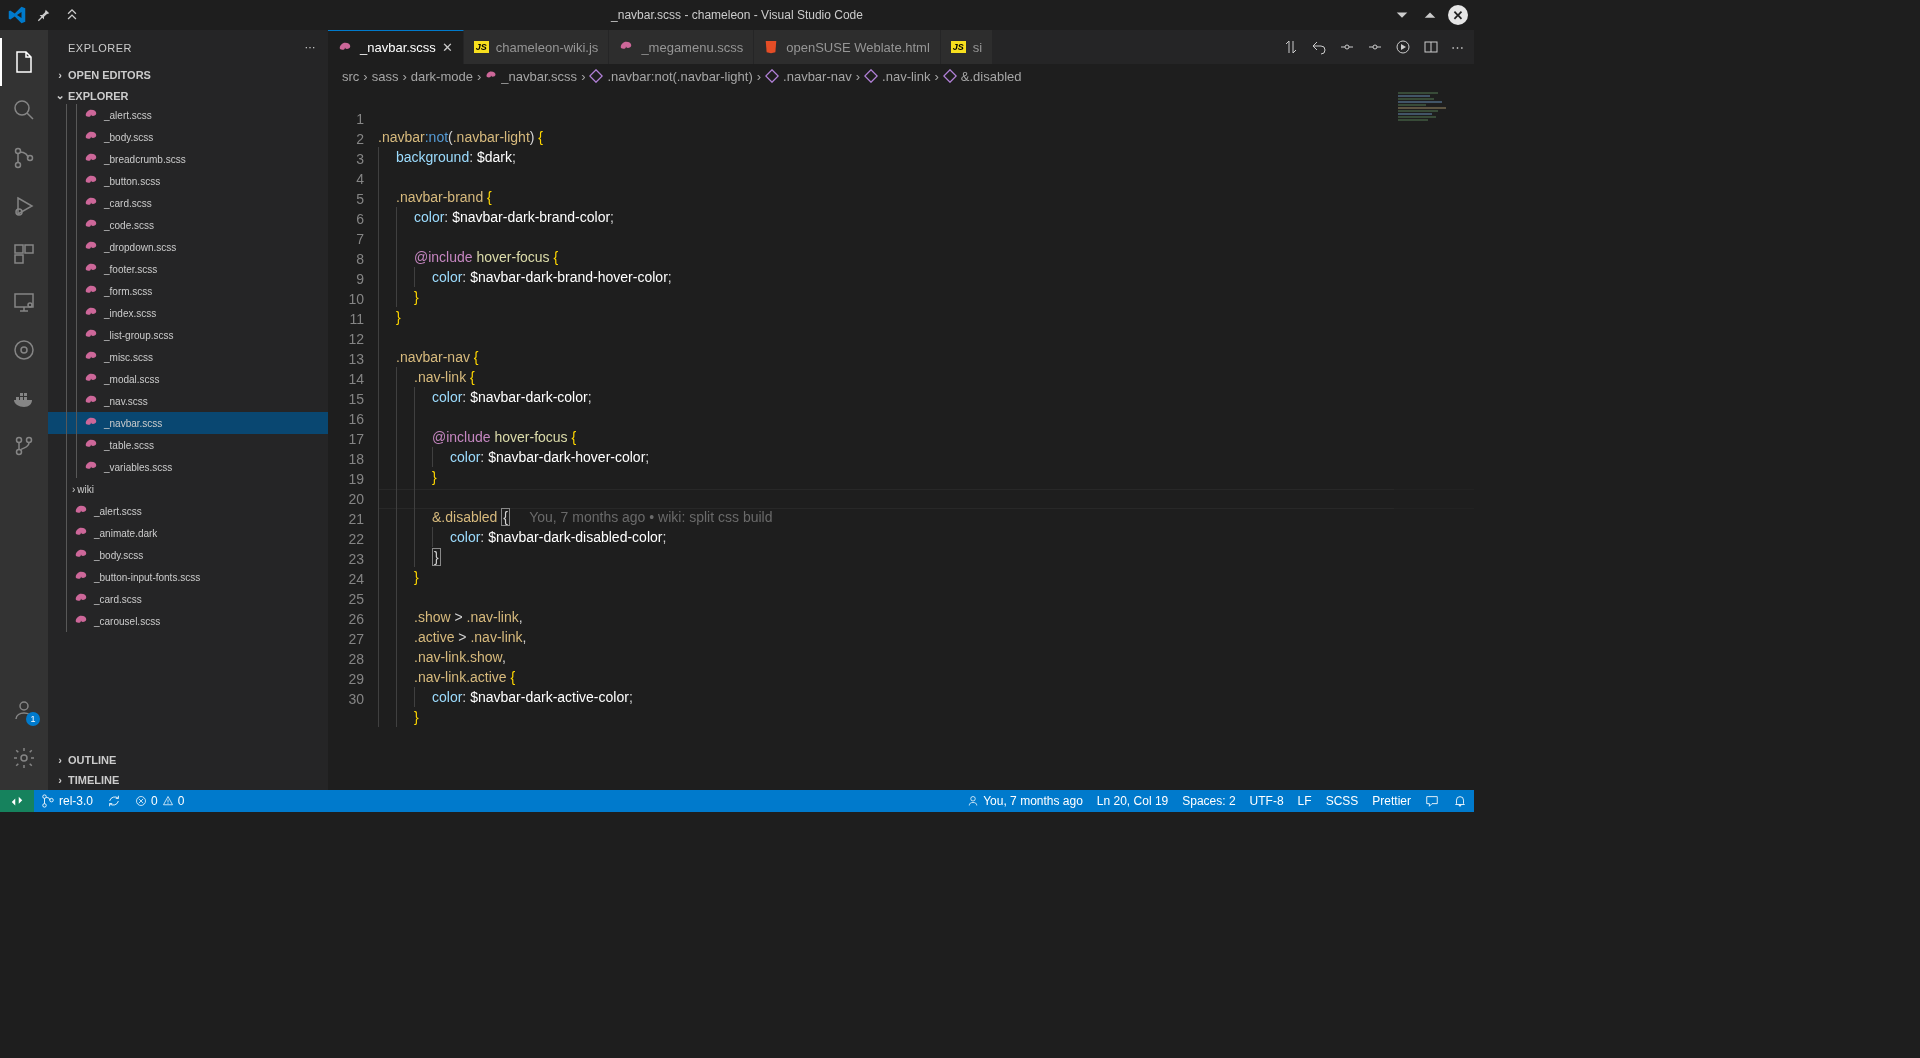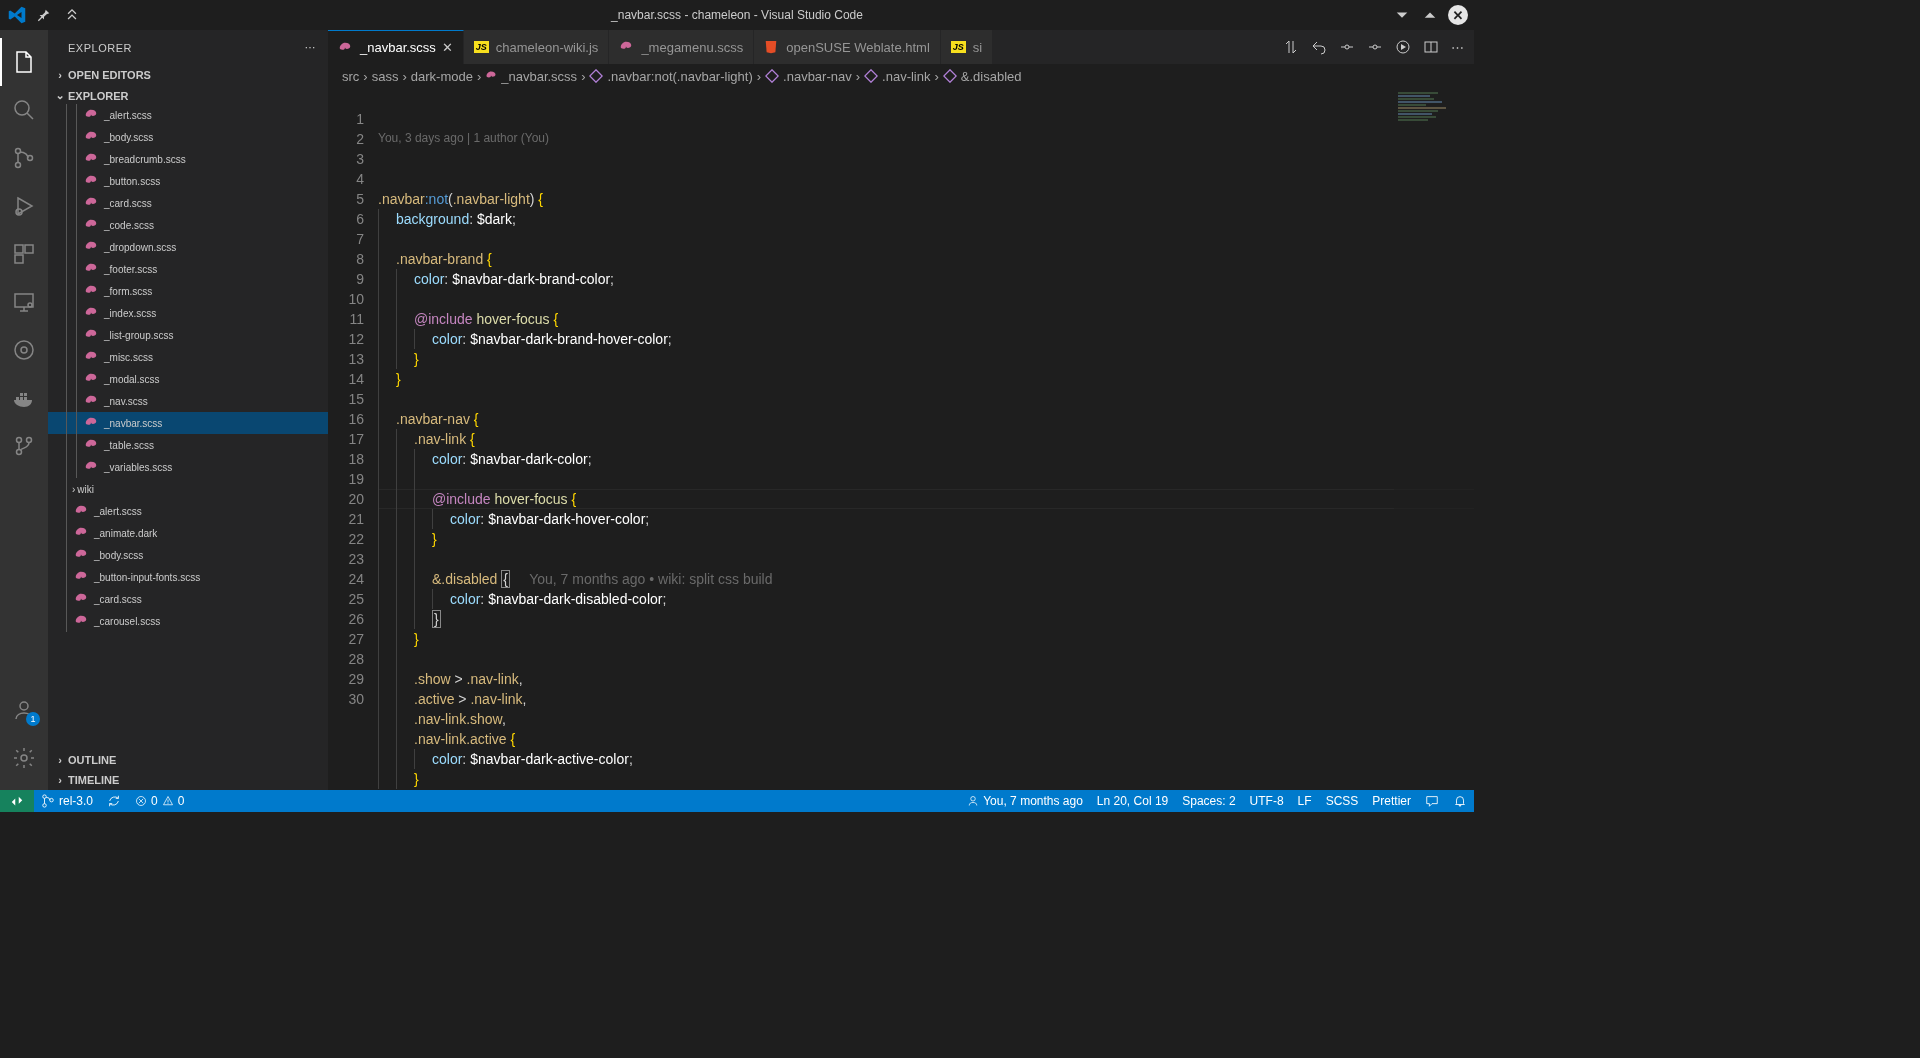--- a/index.html
+++ b/index.html
@@ -629,21 +629,20 @@
           <div>23</div>
           <div>24</div>
           <div>25</div>
           <div>26</div>
           <div>27</div>
           <div>28</div>
           <div>29</div>
           <div>30</div>
         </div>
       <div class="code" id="code">
-        <div class="blame-header">You, 3 days ago | 1 author (You)</div>
       <div class="line-highlight"></div><div class="code-line"><span style="display:inline-block;width:0px"></span><span class="t-sel">.navbar</span><span class="t-pseudo">:not</span><span class="t-punc">(</span><span class="t-sel">.navbar-light</span><span class="t-punc">) </span><span class="t-brace">{</span></div><div class="code-line"><span class="indent-guide" style="left:0px"></span><span style="display:inline-block;width:18px"></span><span class="t-prop">background</span><span class="t-punc">: </span><span class="t-var">$dark</span><span class="t-punc">;</span></div><div class="code-line"><span class="indent-guide" style="left:0px"></span><span style="display:inline-block;width:18px"></span></div><div class="code-line"><span class="indent-guide" style="left:0px"></span><span style="display:inline-block;width:18px"></span><span class="t-sel">.navbar-brand </span><span class="t-brace">{</span></div><div class="code-line"><span class="indent-guide" style="left:0px"></span><span class="indent-guide" style="left:18px"></span><span style="display:inline-block;width:36px"></span><span class="t-prop">color</span><span class="t-punc">: </span><span class="t-var">$navbar-dark-brand-color</span><span class="t-punc">;</span></div><div class="code-line"><span class="indent-guide" style="left:0px"></span><span class="indent-guide" style="left:18px"></span><span style="display:inline-block;width:36px"></span></div><div class="code-line"><span class="indent-guide" style="left:0px"></span><span class="indent-guide" style="left:18px"></span><span style="display:inline-block;width:36px"></span><span class="t-at">@include</span><span class="t-punc"> </span><span class="t-func">hover-focus</span><span class="t-punc"> </span><span class="t-brace">{</span></div><div class="code-line"><span class="indent-guide" style="left:0px"></span><span class="indent-guide" style="left:18px"></span><span class="indent-guide" style="left:36px"></span><span style="display:inline-block;width:54px"></span><span class="t-prop">color</span><span class="t-punc">: </span><span class="t-var">$navbar-dark-brand-hover-color</span><span class="t-punc">;</span></div><div class="code-line"><span class="indent-guide" style="left:0px"></span><span class="indent-guide" style="left:18px"></span><span style="display:inline-block;width:36px"></span><span class="t-brace">}</span></div><div class="code-line"><span class="indent-guide" style="left:0px"></span><span style="display:inline-block;width:18px"></span><span class="t-brace">}</span></div><div class="code-line"><span class="indent-guide" style="left:0px"></span><span style="display:inline-block;width:18px"></span></div><div class="code-line"><span class="indent-guide" style="left:0px"></span><span style="display:inline-block;width:18px"></span><span class="t-sel">.navbar-nav </span><span class="t-brace">{</span></div><div class="code-line"><span class="indent-guide" style="left:0px"></span><span class="indent-guide" style="left:18px"></span><span style="display:inline-block;width:36px"></span><span class="t-sel">.nav-link </span><span class="t-brace">{</span></div><div class="code-line"><span class="indent-guide" style="left:0px"></span><span class="indent-guide" style="left:18px"></span><span class="indent-guide" style="left:36px"></span><span style="display:inline-block;width:54px"></span><span class="t-prop">color</span><span class="t-punc">: </span><span class="t-var">$navbar-dark-color</span><span class="t-punc">;</span></div><div class="code-line"><span class="indent-guide" style="left:0px"></span><span class="indent-guide" style="left:18px"></span><span class="indent-guide" style="left:36px"></span><span style="display:inline-block;width:54px"></span></div><div class="code-line"><span class="indent-guide" style="left:0px"></span><span class="indent-guide" style="left:18px"></span><span class="indent-guide" style="left:36px"></span><span style="display:inline-block;width:54px"></span><span class="t-at">@include</span><span class="t-punc"> </span><span class="t-func">hover-focus</span><span class="t-punc"> </span><span class="t-brace">{</span></div><div class="code-line"><span class="indent-guide" style="left:0px"></span><span class="indent-guide" style="left:18px"></span><span class="indent-guide" style="left:36px"></span><span class="indent-guide" style="left:54px"></span><span style="display:inline-block;width:72px"></span><span class="t-prop">color</span><span class="t-punc">: </span><span class="t-var">$navbar-dark-hover-color</span><span class="t-punc">;</span></div><div class="code-line"><span class="indent-guide" style="left:0px"></span><span class="indent-guide" style="left:18px"></span><span class="indent-guide" style="left:36px"></span><span style="display:inline-block;width:54px"></span><span class="t-brace">}</span></div><div class="code-line"><span class="indent-guide" style="left:0px"></span><span class="indent-guide" style="left:18px"></span><span class="indent-guide" style="left:36px"></span><span style="display:inline-block;width:54px"></span></div><div class="code-line"><span class="indent-guide" style="left:0px"></span><span class="indent-guide" style="left:18px"></span><span class="indent-guide" style="left:36px"></span><span style="display:inline-block;width:54px"></span><span class="t-sel">&amp;</span><span class="t-sel">.disabled </span><span class="t-cursor-brace">{</span>     <span class="t-comment">You, 7 months ago • wiki: split css build</span></div><div class="code-line"><span class="indent-guide" style="left:0px"></span><span class="indent-guide" style="left:18px"></span><span class="indent-guide" style="left:36px"></span><span class="indent-guide" style="left:54px"></span><span style="display:inline-block;width:72px"></span><span class="t-prop">color</span><span class="t-punc">: </span><span class="t-var">$navbar-dark-disabled-color</span><span class="t-punc">;</span></div><div class="code-line"><span class="indent-guide" style="left:0px"></span><span class="indent-guide" style="left:18px"></span><span class="indent-guide" style="left:36px"></span><span style="display:inline-block;width:54px"></span><span class="t-cursor-brace">}</span></div><div class="code-line"><span class="indent-guide" style="left:0px"></span><span class="indent-guide" style="left:18px"></span><span style="display:inline-block;width:36px"></span><span class="t-brace">}</span></div><div class="code-line"><span class="indent-guide" style="left:0px"></span><span class="indent-guide" style="left:18px"></span><span style="display:inline-block;width:36px"></span></div><div class="code-line"><span class="indent-guide" style="left:0px"></span><span class="indent-guide" style="left:18px"></span><span style="display:inline-block;width:36px"></span><span class="t-sel">.show </span><span class="t-punc">&gt; </span><span class="t-sel">.nav-link</span><span class="t-punc">,</span></div><div class="code-line"><span class="indent-guide" style="left:0px"></span><span class="indent-guide" style="left:18px"></span><span style="display:inline-block;width:36px"></span><span class="t-sel">.active </span><span class="t-punc">&gt; </span><span class="t-sel">.nav-link</span><span class="t-punc">,</span></div><div class="code-line"><span class="indent-guide" style="left:0px"></span><span class="indent-guide" style="left:18px"></span><span style="display:inline-block;width:36px"></span><span class="t-sel">.nav-link</span><span class="t-sel">.show</span><span class="t-punc">,</span></div><div class="code-line"><span class="indent-guide" style="left:0px"></span><span class="indent-guide" style="left:18px"></span><span style="display:inline-block;width:36px"></span><span class="t-sel">.nav-link</span><span class="t-sel">.active </span><span class="t-brace">{</span></div><div class="code-line"><span class="indent-guide" style="left:0px"></span><span class="indent-guide" style="left:18px"></span><span class="indent-guide" style="left:36px"></span><span style="display:inline-block;width:54px"></span><span class="t-prop">color</span><span class="t-punc">: </span><span class="t-var">$navbar-dark-active-color</span><span class="t-punc">;</span></div><div class="code-line"><span class="indent-guide" style="left:0px"></span><span class="indent-guide" style="left:18px"></span><span style="display:inline-block;width:36px"></span><span class="t-brace">}</span></div></div>
       <div class="minimap">
         <div style="padding-top:4px;">
           <div class="minimap-line" style="width:50%;"></div>
             <div class="minimap-line" style="width:40%;background:#5a7a9a;"></div>
           <div class="minimap-line" style="width:45%;"></div>
             <div class="minimap-line" style="width:55%;background:#5a7a9a;"></div>
           <div class="minimap-line" style="width:35%;"></div>
             <div class="minimap-line" style="width:60%;background:#8a7a5a;"></div>
           <div class="minimap-line" style="width:50%;"></div>

